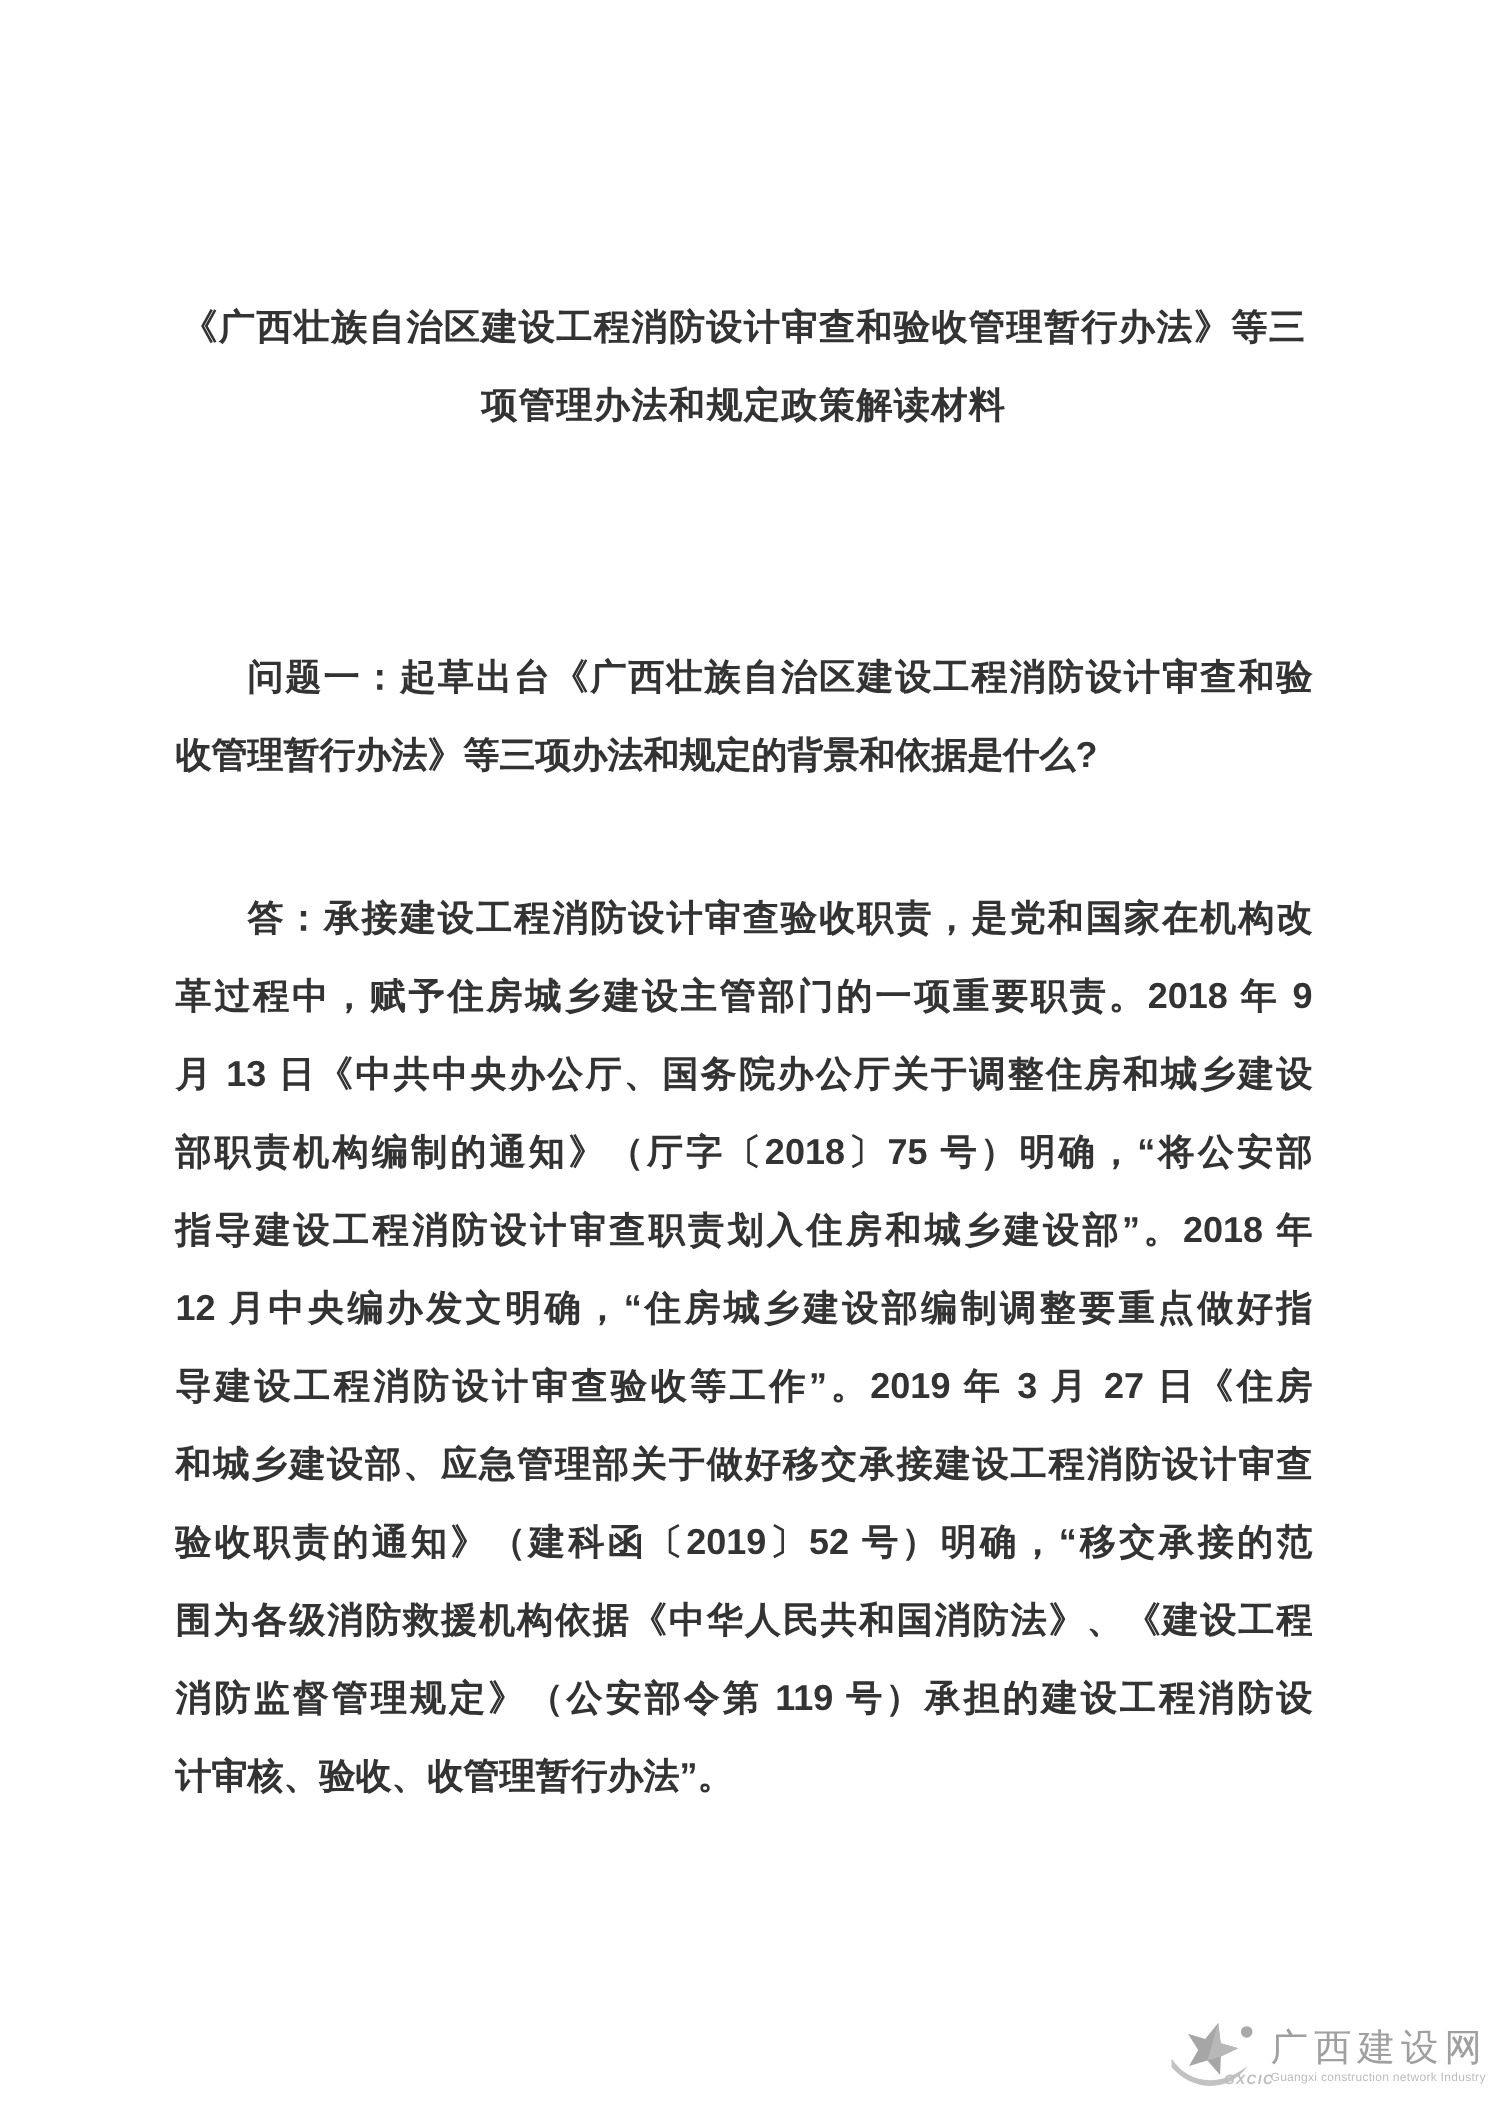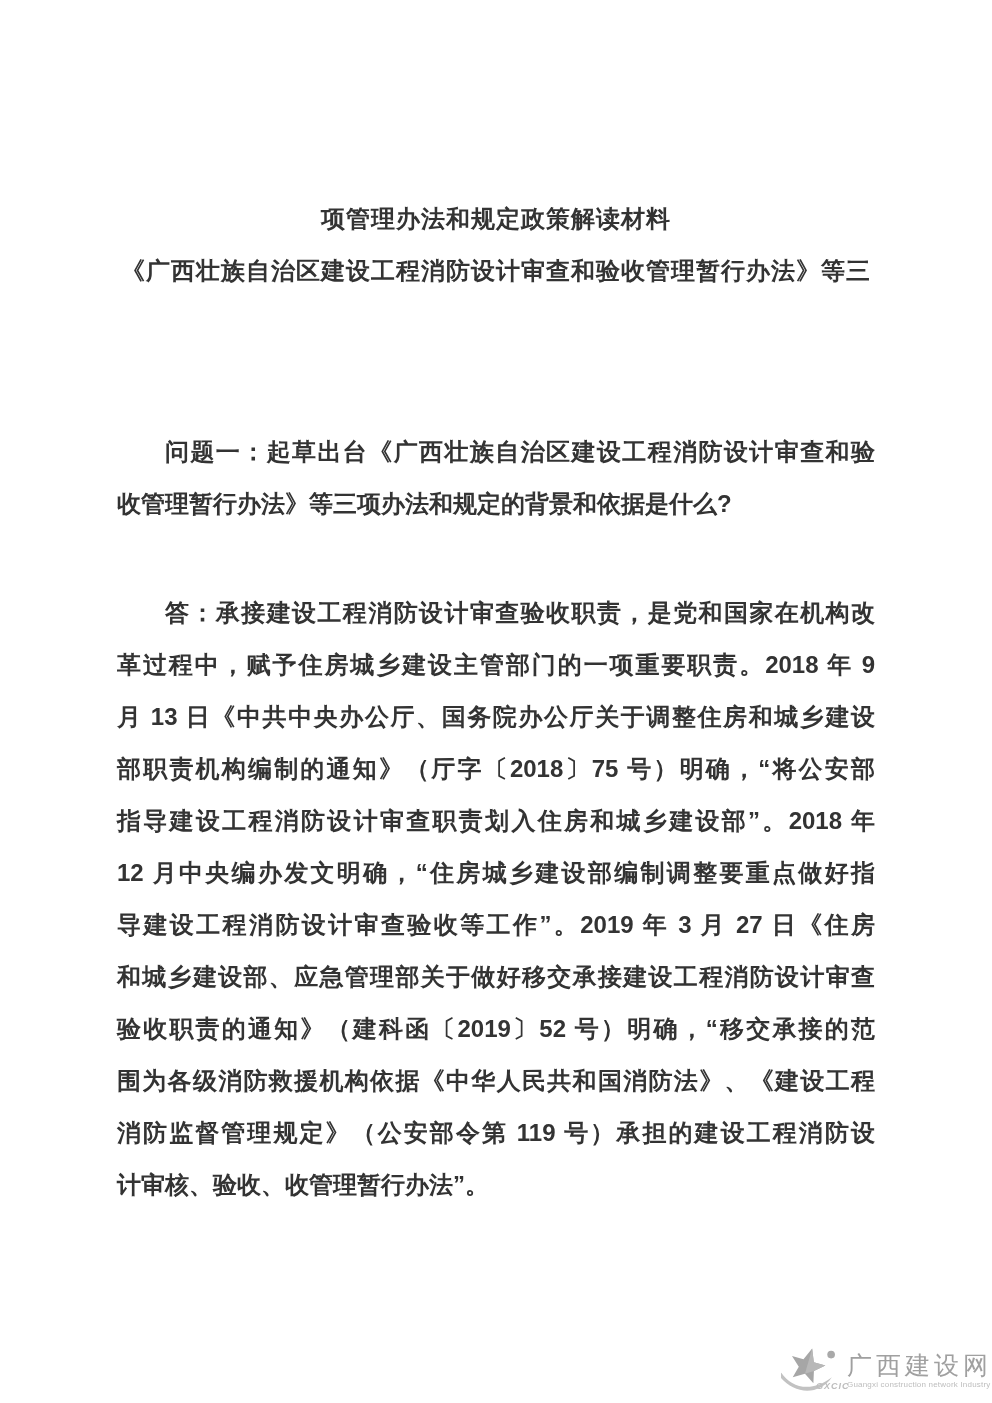--- a/index.html
+++ b/index.html
@@ -84,22 +84,22 @@
     color: var(--logo-gray-light, #bdbdbd);
     white-space: nowrap;
   }
 </style>
 </head>
 <body>
 
 <div class="page">
 
   <h1 class="doc-title">
+      <div class="title-line">《广西壮族自治区建设工程消防设计审查和验收管理暂行办法》等三</div>
       <div class="title-line">项管理办法和规定政策解读材料</div>
-      <div class="title-line">《广西壮族自治区建设工程消防设计审查和验收管理暂行办法》等三</div>
     </h1>
 
   <div class="para para-question">
       <div class="line">问题一：起草出台《广西壮族自治区建设工程消防设计审查和验</div>
       <div class="line">收管理暂行办法》等三项办法和规定的背景和依据是什么?</div>
     </div>
 
   <div class="para para-answer">
       <div class="line">答：承接建设工程消防设计审查验收职责，是党和国家在机构改</div>
       <div class="line">革过程中，赋予住房城乡建设主管部门的一项重要职责。2018 年 9</div>

